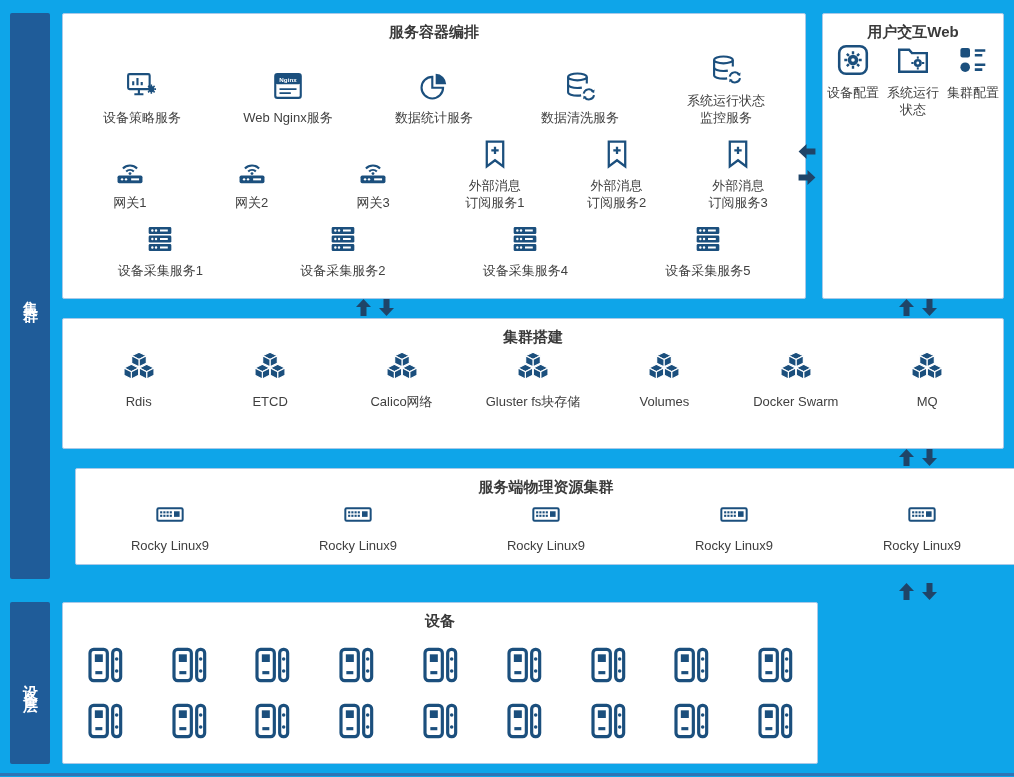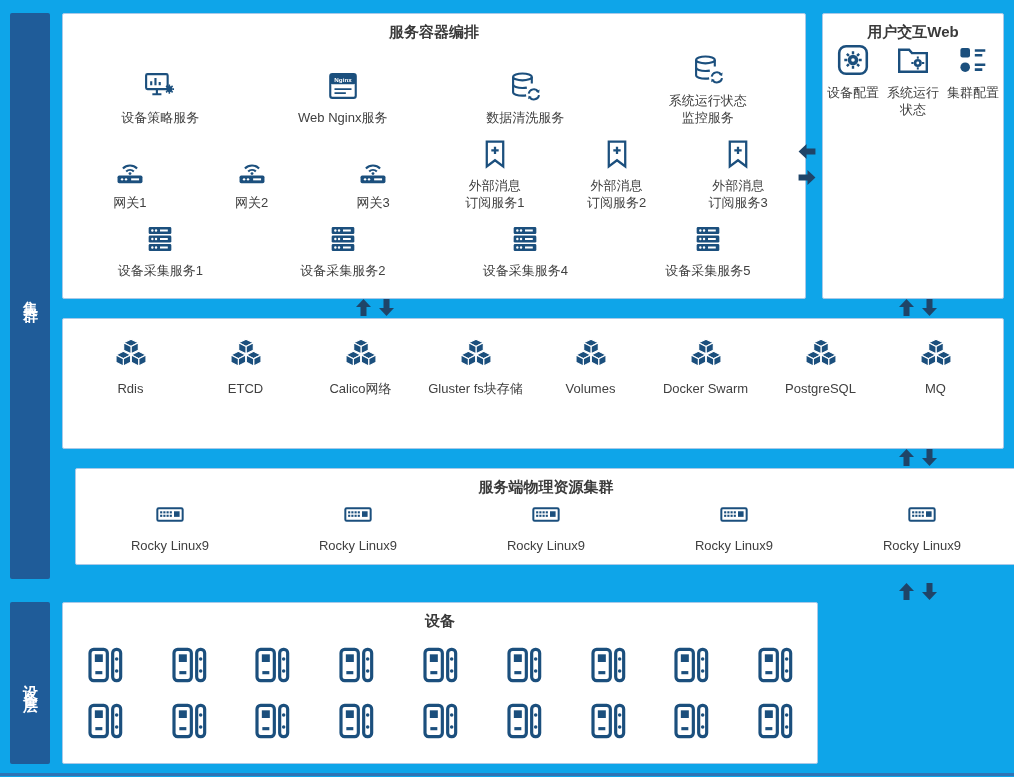--- a/index.html
+++ b/index.html
@@ -32,21 +32,21 @@
   .ic svg { display:block; width:100%; height:100%; }
   .lbl { font-size:13px; color:var(--label); text-align:center; white-space:pre-line; line-height:1.3; }
 
   #orch-rows { display:flex; flex-direction:column; height:calc(100% - 36px); justify-content:space-evenly; padding:0 6px; }
   .orch-row { display:flex; align-items:flex-end; }
   #orchestration .ic { width:34px; height:34px; }
 
   #web-items { display:flex; flex-direction:row; height:calc(100% - 36px); justify-content:space-evenly; }
   #web-panel .ic { width:36px; height:36px; }
 
-  #build-items { display:flex; height:calc(100% - 36px); align-items:center; padding:0 10px; }
+  #build-items { display:flex; height:calc(100% - 36px); padding:0 10px; }
   #cluster-build .ic { width:42px; height:40px; }
 
   #phys-items { display:flex; height:calc(100% - 36px); align-items:center; }
   #physical .ic { width:46px; height:32px; }
 
   #dev-rows { display:flex; flex-direction:column; height:calc(100% - 36px); justify-content:space-evenly; }
   .dev-row { display:flex; }
   #devices .ic { width:40px; height:46px; }
 
   .arrow-pair { position:absolute; display:flex; gap:8px; }
@@ -96,20 +96,29 @@
           <div class="cell">
             <span class="ic">
               <svg viewBox="0 0 24 24">
                 <rect x="3" y="3.6" width="18" height="16.8" rx="1.5" fill="none" stroke="currentColor" stroke-width="1.5"></rect>
                 <rect x="3" y="3.6" width="18" height="7.2" rx="1.5" fill="currentColor"></rect>
                 <text x="12" y="8.9" text-anchor="middle" font-size="4.4" font-weight="bold" fill="#fff">Nginx</text>
                 <path d="M6 14.2h12M6 17h8" stroke="currentColor" stroke-width="1.3"></path>
               </svg>
             </span>
             <div class="lbl">Web Nginx服务</div>
+          </div>
+          <div class="cell">
+            <span class="ic">
+              <svg viewBox="0 0 24 24">
+                <path d="M10.8 13.2V5.6a7.6 7.6 0 1 0 7.6 7.6z" fill="none" stroke="currentColor" stroke-width="1.5"></path>
+                <path d="M13.2 10.8V3.4a7.4 7.4 0 0 1 7.4 7.4z" fill="currentColor"></path>
+              </svg>
+            </span>
+            <div class="lbl">数据统计服务</div>
           </div>
           <div class="cell">
             <span class="ic">
               <svg viewBox="0 0 24 24">
                 <g fill="none" stroke="currentColor" stroke-width="1.5">
                   <ellipse cx="10.2" cy="5.6" rx="6.6" ry="2.4"></ellipse>
                   <path d="M3.6 5.6v10.8c0 1.35 3 2.4 6.6 2.4.9 0 1.8-.07 2.6-.2M16.8 5.6v4.6"></path>
                   <path d="M3.6 11c0 1.35 3 2.4 6.6 2.4 1.1 0 2.2-.1 3.1-.28"></path>
                 </g>
                 <g fill="none" stroke="currentColor" stroke-width="1.4">
@@ -340,20 +349,21 @@
               <circle cx="6.8" cy="16.8" r="3.2" fill="currentColor"></circle>
               <path d="M13.2 15.2h7M13.2 18.4h5" stroke="currentColor" stroke-width="1.7"></path>
             </svg>
           </span>
           <div class="lbl">集群配置</div>
         </div>
       </div>
   </div>
 
   <div class="panel" id="cluster-build">
+    <div class="ptitle">集群搭建</div>
     <div id="build-items">
         <div class="cell">
           <span class="ic">
             <svg viewBox="0 0 24 24">
               <g stroke="#fff" stroke-width="0.7" stroke-linejoin="round" fill="currentColor">
                 <path d="M12 3.0999999999999996 L16.4 5.3 L12 7.5 L7.6 5.3 Z"></path>
                 <path d="M12 7.5 L16.4 5.3 L16.4 9.7 L12 11.9 Z"></path>
                 <path d="M12 7.5 L7.6 5.3 L7.6 9.7 L12 11.9 Z"></path>
               </g>
               <g stroke="#fff" stroke-width="0.7" stroke-linejoin="round" fill="currentColor">
@@ -472,42 +482,20 @@
                 <path d="M7.4 14.8 L3 12.600000000000001 L3 17 L7.4 19.200000000000003 Z"></path>
               </g>
               <g stroke="#fff" stroke-width="0.7" stroke-linejoin="round" fill="currentColor">
                 <path d="M16.6 10.4 L21 12.600000000000001 L16.6 14.8 L12.200000000000001 12.600000000000001 Z"></path>
                 <path d="M16.6 14.8 L21 12.600000000000001 L21 17 L16.6 19.200000000000003 Z"></path>
                 <path d="M16.6 14.8 L12.200000000000001 12.600000000000001 L12.200000000000001 17 L16.6 19.200000000000003 Z"></path>
               </g>
             </svg>
           </span>
           <div class="lbl">Docker Swarm</div>
-        </div>
-        <div class="cell">
-          <span class="ic">
-            <svg viewBox="0 0 24 24">
-              <g stroke="#fff" stroke-width="0.7" stroke-linejoin="round" fill="currentColor">
-                <path d="M12 3.0999999999999996 L16.4 5.3 L12 7.5 L7.6 5.3 Z"></path>
-                <path d="M12 7.5 L16.4 5.3 L16.4 9.7 L12 11.9 Z"></path>
-                <path d="M12 7.5 L7.6 5.3 L7.6 9.7 L12 11.9 Z"></path>
-              </g>
-              <g stroke="#fff" stroke-width="0.7" stroke-linejoin="round" fill="currentColor">
-                <path d="M7.4 10.4 L11.8 12.600000000000001 L7.4 14.8 L3 12.600000000000001 Z"></path>
-                <path d="M7.4 14.8 L11.8 12.600000000000001 L11.8 17 L7.4 19.200000000000003 Z"></path>
-                <path d="M7.4 14.8 L3 12.600000000000001 L3 17 L7.4 19.200000000000003 Z"></path>
-              </g>
-              <g stroke="#fff" stroke-width="0.7" stroke-linejoin="round" fill="currentColor">
-                <path d="M16.6 10.4 L21 12.600000000000001 L16.6 14.8 L12.200000000000001 12.600000000000001 Z"></path>
-                <path d="M16.6 14.8 L21 12.600000000000001 L21 17 L16.6 19.200000000000003 Z"></path>
-                <path d="M16.6 14.8 L12.200000000000001 12.600000000000001 L12.200000000000001 17 L16.6 19.200000000000003 Z"></path>
-              </g>
-            </svg>
-          </span>
-          <div class="lbl">PostgreSQL</div>
         </div>
         <div class="cell">
           <span class="ic">
             <svg viewBox="0 0 24 24">
               <g stroke="#fff" stroke-width="0.7" stroke-linejoin="round" fill="currentColor">
                 <path d="M12 3.0999999999999996 L16.4 5.3 L12 7.5 L7.6 5.3 Z"></path>
                 <path d="M12 7.5 L16.4 5.3 L16.4 9.7 L12 11.9 Z"></path>
                 <path d="M12 7.5 L7.6 5.3 L7.6 9.7 L12 11.9 Z"></path>
               </g>
               <g stroke="#fff" stroke-width="0.7" stroke-linejoin="round" fill="currentColor">

